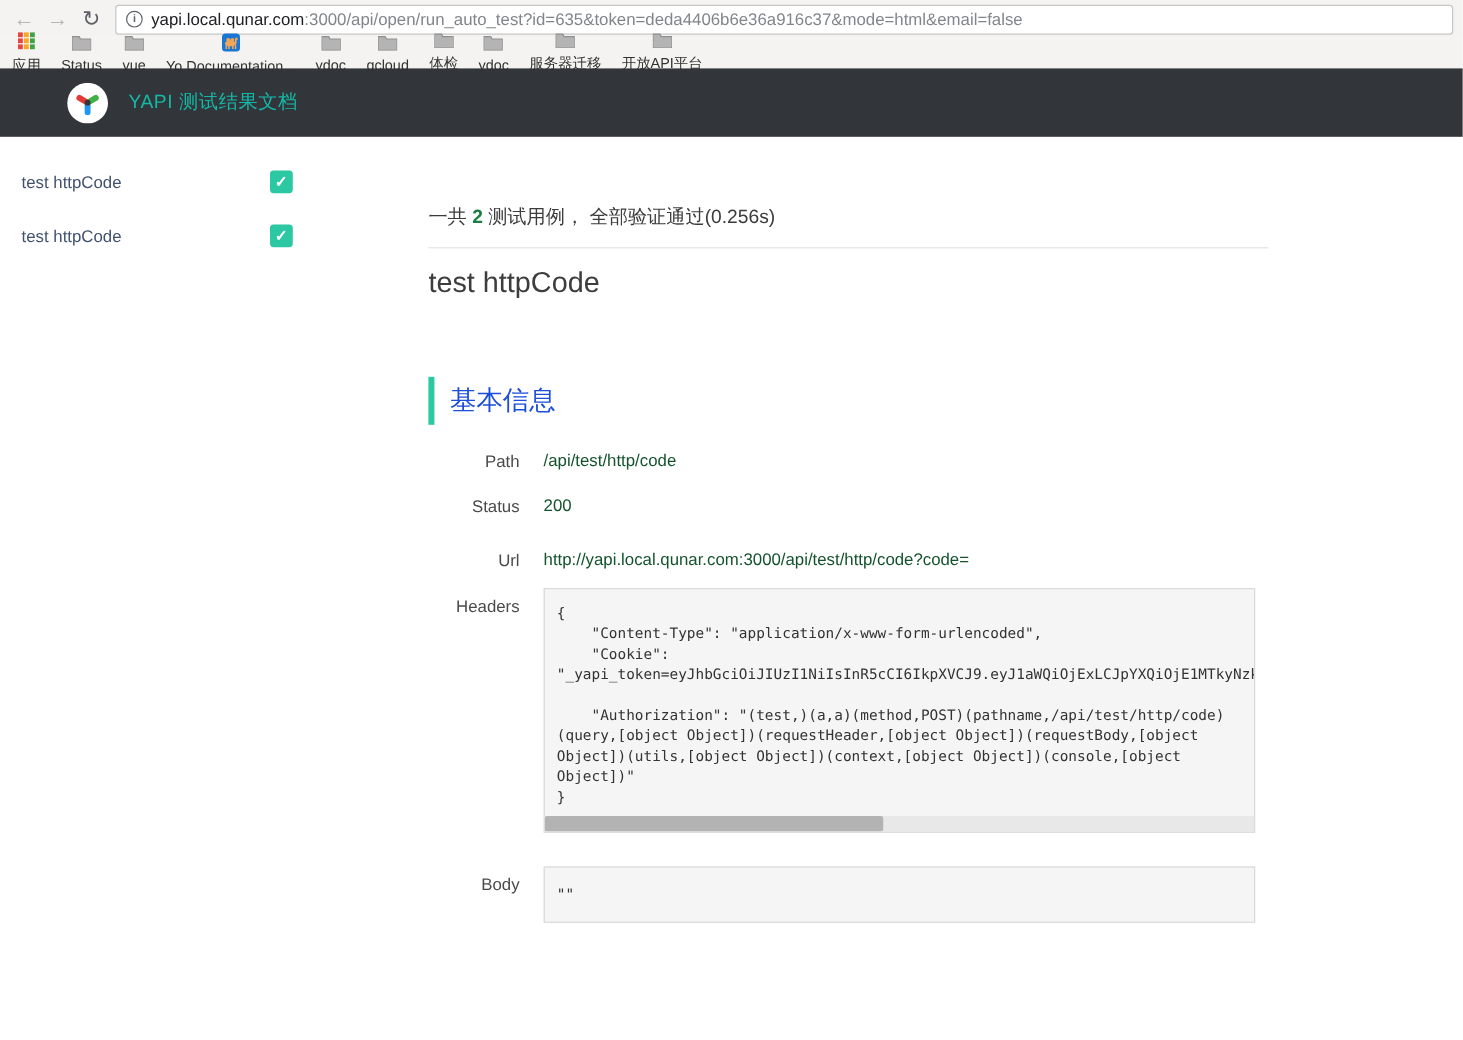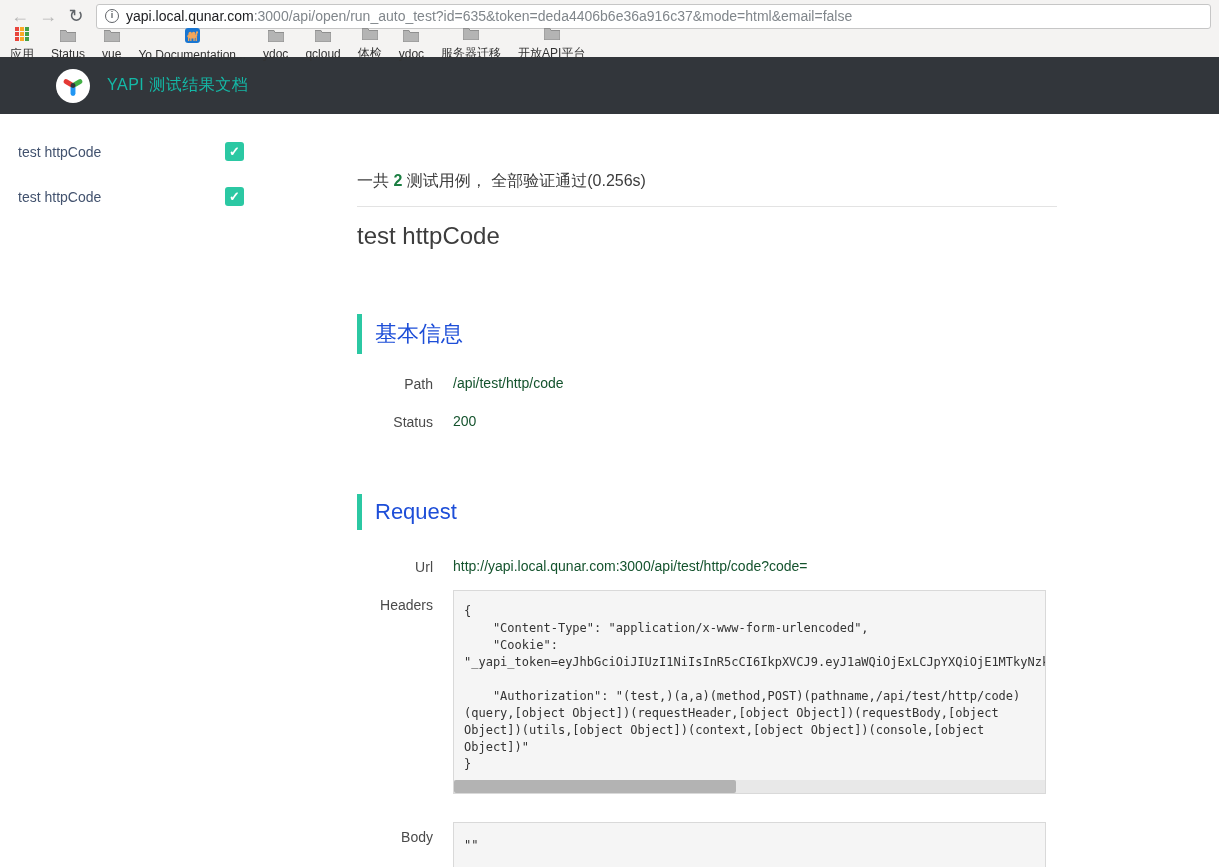--- a/index.html
+++ b/index.html
@@ -208,21 +208,20 @@
       <div class="kv-row">
         <div class="kv-label">Path</div>
         <div class="kv-value">/api/test/http/code</div>
       </div>
       <div class="kv-row">
         <div class="kv-label">Status</div>
         <div class="kv-value">200</div>
       </div>
     </div>
 
-    <div class="section-title">Request</div>
 
     <div class="kv-row" style="margin-top:28px">
       <div class="kv-label">Url</div>
       <div class="kv-value">http://yapi.local.qunar.com:3000/api/test/http/code?code=</div>
     </div>
 
     <div class="kv-row" style="margin-top:15px">
       <div class="kv-label boxed">Headers</div>
       <div class="code-box headers-box">
         <pre>{

